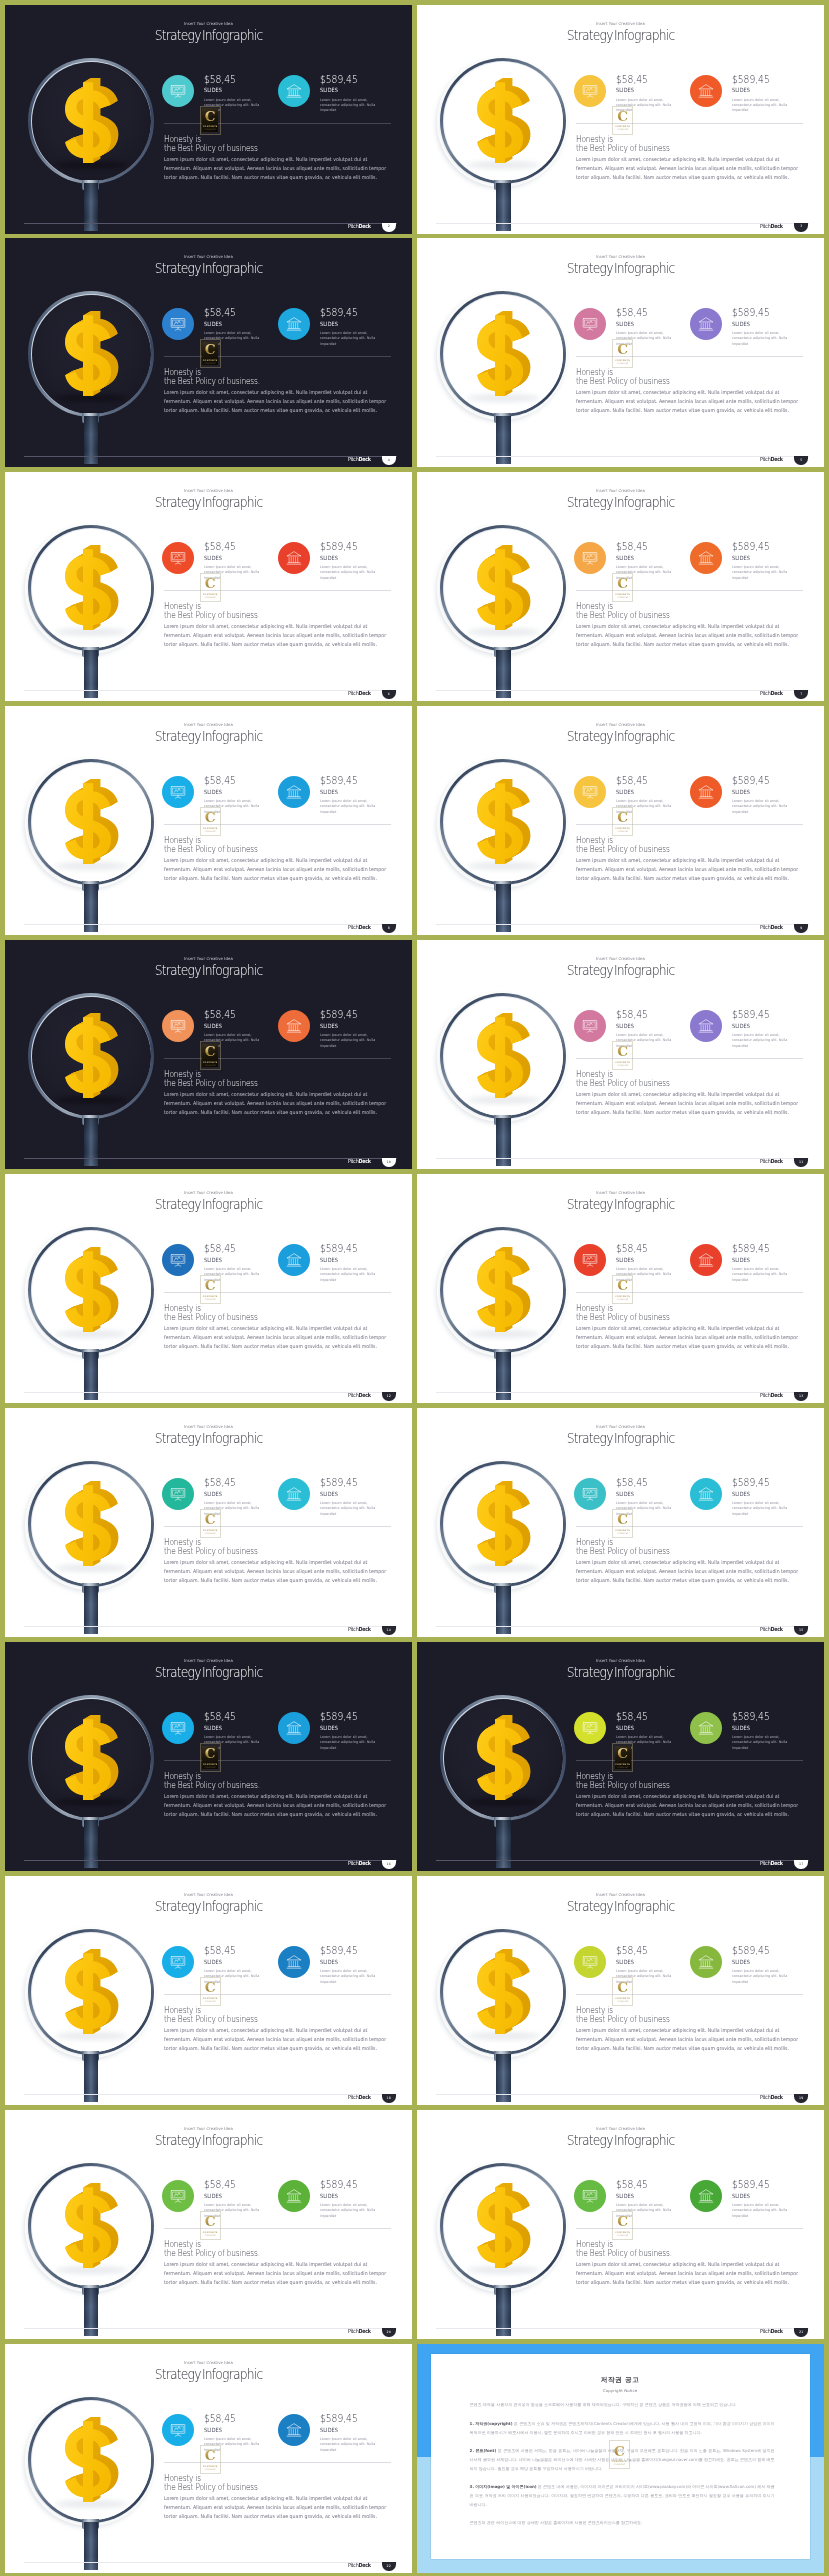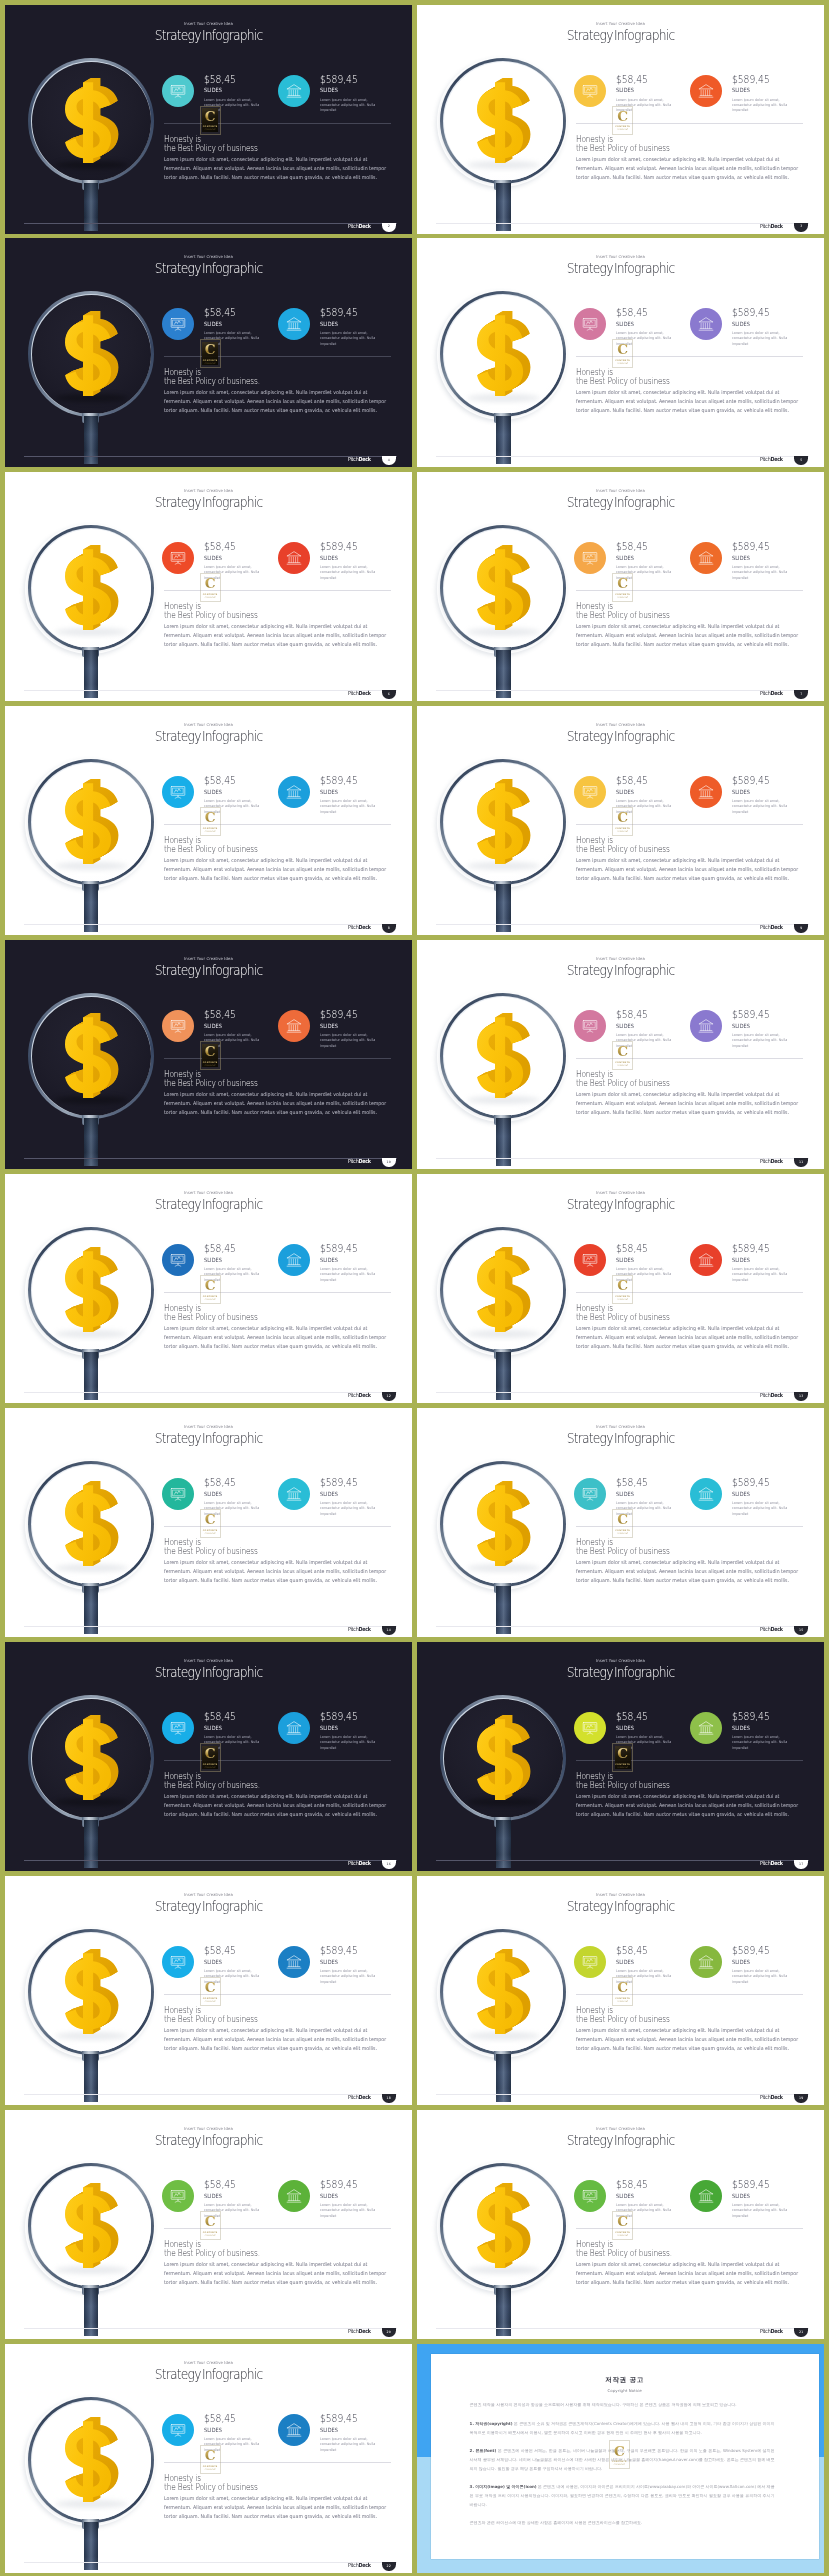--- a/index.html
+++ b/index.html
@@ -119,21 +119,21 @@
 .wm .t1{position:absolute;left:0;right:0;top:17px;text-align:center;font-size:2.1px;
    letter-spacing:0.3px;color:#d9bf76;font-family:"DejaVu Sans",sans-serif;font-weight:700;}
 .wm .t2{position:absolute;left:0;right:0;top:21px;text-align:center;font-size:1.6px;
    letter-spacing:0.2px;color:#8f7739;font-family:"DejaVu Sans",sans-serif;}
 
 
 .cslide{position:absolute;width:407px;height:229px;overflow:hidden;box-sizing:border-box;
   background:#3fa4f2;}
 .cslide .lower{position:absolute;left:0;right:0;top:113px;bottom:0;background:#a8d9f5;}
 .cpaper{position:absolute;left:13.6px;top:10.4px;width:379px;height:205px;background:#fff;
-  box-shadow:0 0 0 0.3px rgba(40,110,170,.35);padding-left:9px;}
+  box-shadow:0 0 0 0.3px rgba(40,110,170,.35);}
 .ctitle{position:absolute;left:0;right:0;top:22px;text-align:center;font-size:6.7px;
   font-weight:700;color:#3b3c47;font-family:"DejaVu Sans",sans-serif;letter-spacing:0.5px;}
 .csub{position:absolute;left:0;right:0;top:34px;text-align:center;font-size:3.9px;
   color:#7a7b84;font-family:"DejaVu Sans",sans-serif;letter-spacing:0.1px;}
 .cbody{position:absolute;left:39px;top:47px;width:305px;font-size:4px;line-height:2.2;
   color:#9a9ba5;font-family:"DejaVu Sans",sans-serif;text-align:justify;}
 .cbody p{margin:0 0 9.7px 0;}
 .cbody b{color:#55565f;font-weight:700;}
 .cwm{position:absolute;left:178px;top:86px;width:21.4px;height:29px;
   border-color:rgba(170,160,130,.40);background:transparent;}

